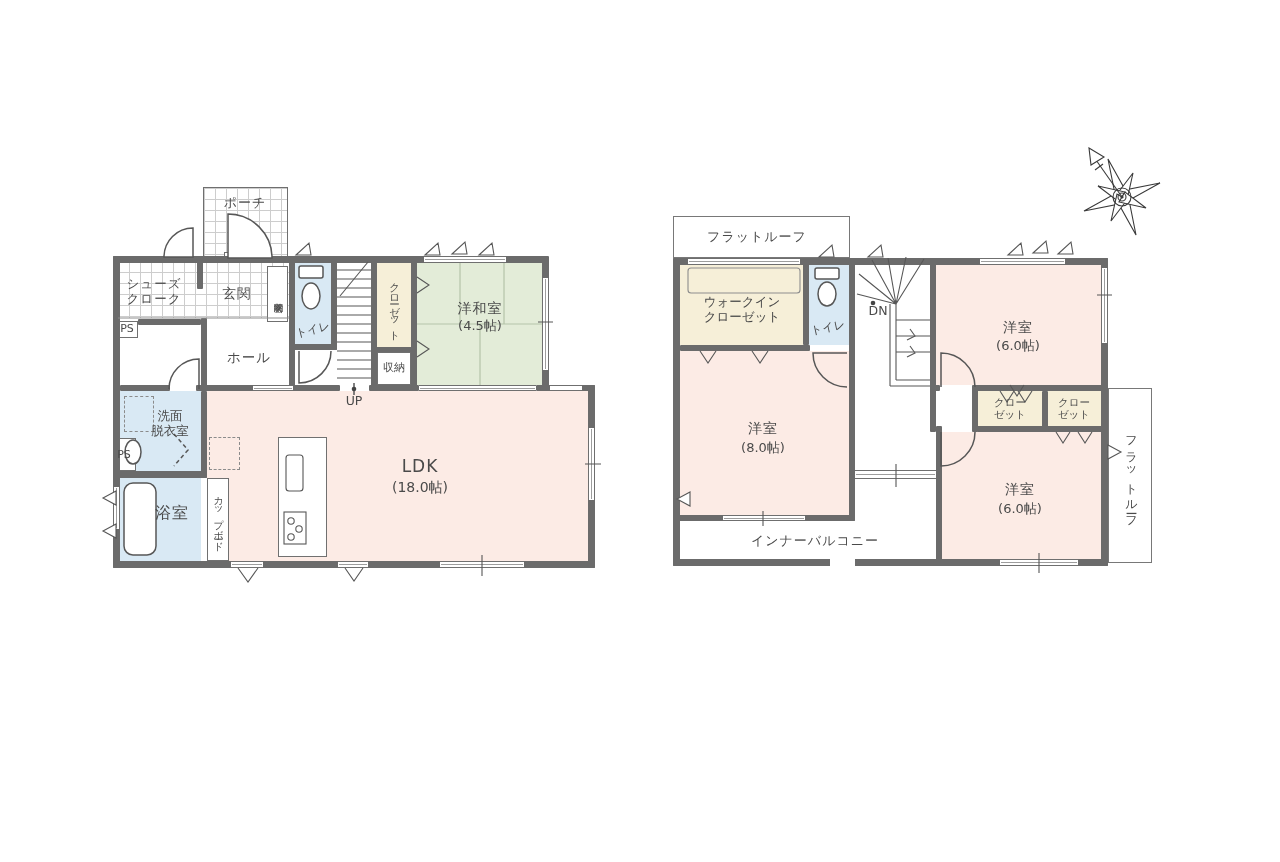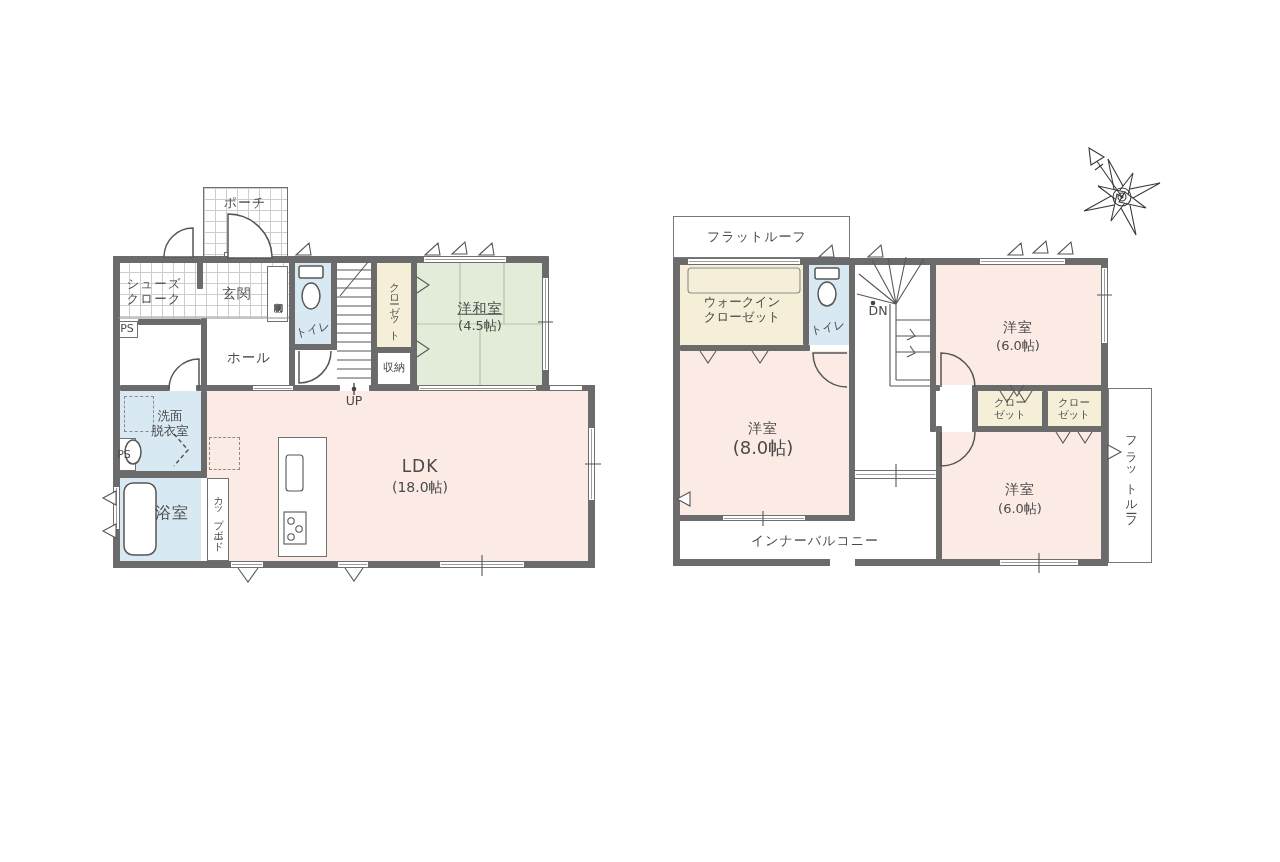--- a/index.html
+++ b/index.html
@@ -192,21 +192,21 @@
 
   <div class="lbl" style="left:245px;top:203px;font-size:13px;">ポーチ</div>
   <div class="lbl" style="left:154px;top:292px;font-size:12.5px;">シューズ
 クローク</div>
   <div class="lbl" style="left:237px;top:294px;font-size:13.5px;">玄関</div>
   <div class="vlbl" style="left:278px;top:296px;font-size:9px;letter-spacing:0;">玄関収納</div>
   <div class="lbl" style="left:313px;top:330px;font-size:11.5px;transform:translate(-50%,-50%) rotate(-14deg);letter-spacing:0;">トイレ</div>
   <div class="lbl" style="left:249px;top:358px;font-size:13.5px;">ホール</div>
   <div class="vlbl" style="left:395px;top:305px;font-size:10.5px;letter-spacing:0;">クローゼット</div>
   <div class="lbl" style="left:394px;top:368px;font-size:11px;letter-spacing:0;">収納</div>
-  <div class="lbl" style="left:480px;top:308px;font-size:14px;text-decoration:underline;">洋和室</div>
+  <div class="lbl" style="left:480px;top:308px;font-size:14px;">洋和室</div>
   <div class="lbl" style="left:480px;top:326px;font-size:13px;letter-spacing:0;">(4.5帖)</div>
   <div class="lbl" style="left:354px;top:401px;font-size:12.5px;letter-spacing:0;">UP</div>
   <div class="lbl" style="left:127px;top:329px;font-size:11px;letter-spacing:0;">PS</div>
   <div class="lbl" style="left:124px;top:455px;font-size:11px;letter-spacing:0;">PS</div>
   <div class="lbl" style="left:170px;top:424px;font-size:12.5px;letter-spacing:0;">洗面
 脱衣室</div>
   <div class="lbl" style="left:172px;top:513px;font-size:16px;">浴室</div>
   <div class="vlbl" style="left:218px;top:517px;font-size:10px;letter-spacing:0;">カップボード</div>
   <div class="lbl" style="left:420px;top:466px;font-size:17px;">LDK</div>
   <div class="lbl" style="left:420px;top:487px;font-size:14px;letter-spacing:0;">(18.0帖)</div>
@@ -216,19 +216,19 @@
 クローゼット</div>
   <div class="lbl" style="left:828px;top:328px;font-size:11.5px;transform:translate(-50%,-50%) rotate(-12deg);letter-spacing:0;">トイレ</div>
   <div class="lbl" style="left:878px;top:311px;font-size:12.5px;letter-spacing:0;">DN</div>
   <div class="lbl" style="left:1018px;top:327px;font-size:14px;">洋室</div>
   <div class="lbl" style="left:1018px;top:346px;font-size:13px;letter-spacing:0;">(6.0帖)</div>
   <div class="lbl" style="left:1010px;top:409px;font-size:10.5px;letter-spacing:0;line-height:1.1;">クロー
 ゼット</div>
   <div class="lbl" style="left:1074px;top:409px;font-size:10.5px;letter-spacing:0;line-height:1.1;">クロー
 ゼット</div>
   <div class="lbl" style="left:763px;top:428px;font-size:14px;">洋室</div>
-  <div class="lbl" style="left:763px;top:448px;font-size:18px;letter-spacing:0;">(8.0帖)</div>
+  <div class="lbl" style="left:763px;top:448px;font-size:13px;letter-spacing:0;">(8.0帖)</div>
   <div class="lbl" style="left:1020px;top:489px;font-size:14px;">洋室</div>
   <div class="lbl" style="left:1020px;top:509px;font-size:13px;letter-spacing:0;">(6.0帖)</div>
   <div class="lbl" style="left:815px;top:541px;font-size:13px;text-align:right;">インナーバルコニー</div>
   <div class="vlbl" style="left:1131px;top:476px;font-size:12px;letter-spacing:2px;">フラットルーフ</div>
 
 </div>
 
 </body></html>

